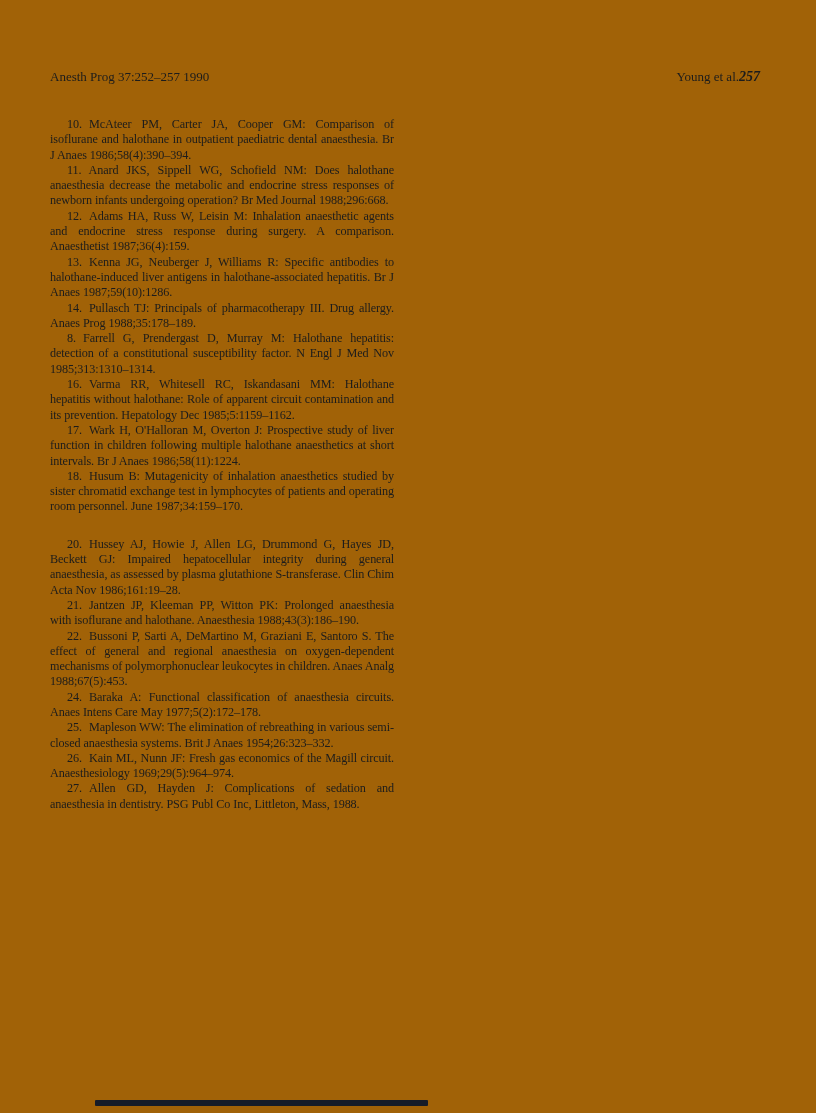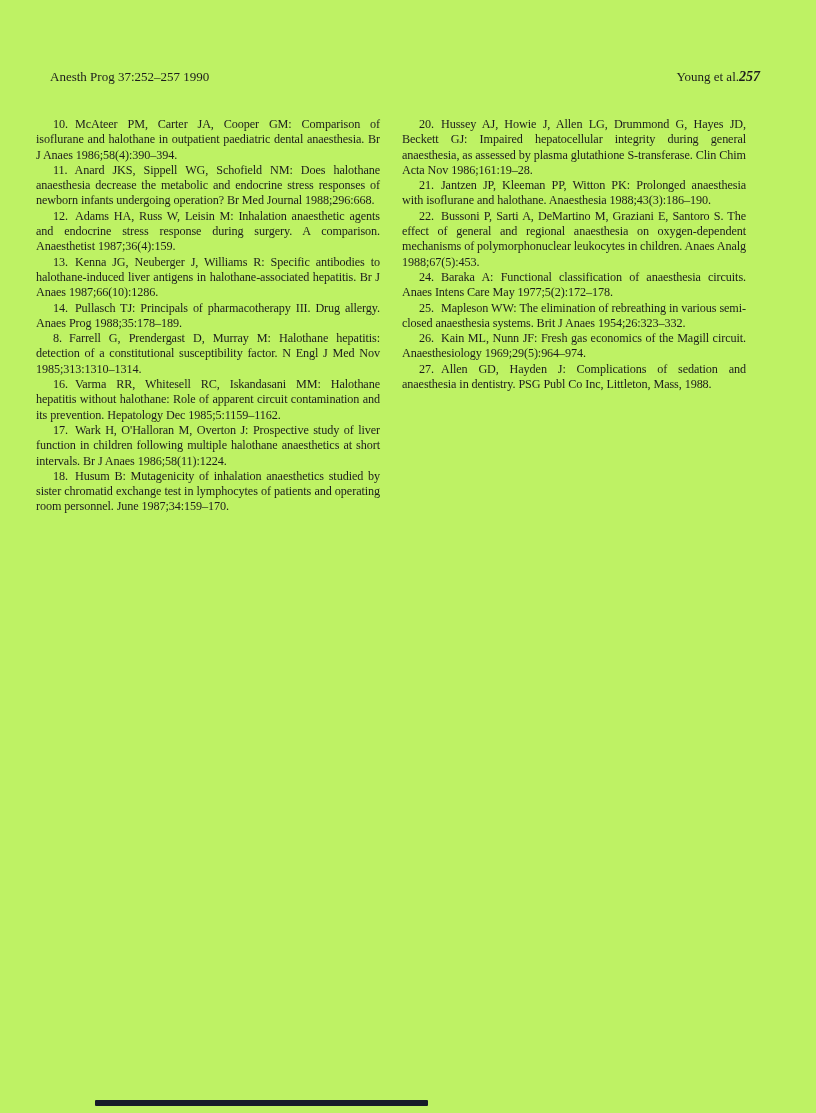--- a/index.html
+++ b/index.html
@@ -9,21 +9,21 @@
     height: 1113px;
     position: relative;
     background: #ffffff;
     font-family: "Liberation Serif", "DejaVu Serif", serif;
     color: #1c1c1c;
     overflow: hidden;
   }
   .page {
     position: absolute;
     inset: 0;
-    background: #bef264;
+    background: #a16207;
   }
   .page-header {
     position: absolute;
     top: 69px;
     left: 50px;
     width: 710px;
     display: flex;
     justify-content: space-between;
     align-items: baseline;
     font-size: 13px;
@@ -33,24 +33,25 @@
     align-items: baseline;
   }
   .page-number {
     font-weight: bold;
     font-size: 14px;
     font-style: italic;
   }
   .columns {
     position: absolute;
     top: 117px;
-    left: 36px;
+    left: 50px;
     width: 710px;
     display: flex;
     gap: 22px;
+    flex-direction: column;
   }
   .column {
     width: 344px;
   }
   .ref {
     margin: 0;
     text-indent: 17px;
     text-align: justify;
     font-size: 12.2px;
     line-height: 15.3px;
@@ -82,21 +83,21 @@
       <span class="page-number">257</span>
     </span>
   </div>
 
   <div class="columns">
 
     <div class="column">
       <p class="ref"><span class="ref-num">10.</span><span>McAteer PM, Carter JA, Cooper GM: Comparison of isoflurane and halothane in outpatient paediatric dental anaesthesia. Br J Anaes 1986;58(4):390–394.</span></p>
       <p class="ref"><span class="ref-num">11.</span><span>Anard JKS, Sippell WG, Schofield NM: Does halothane anaesthesia decrease the metabolic and endocrine stress responses of newborn infants undergoing operation? Br Med Journal 1988;296:668.</span></p>
       <p class="ref"><span class="ref-num">12.</span><span>Adams HA, Russ W, Leisin M: Inhalation anaesthetic agents and endocrine stress response during surgery. A comparison. Anaesthetist 1987;36(4):159.</span></p>
-      <p class="ref"><span class="ref-num">13.</span><span>Kenna JG, Neuberger J, Williams R: Specific antibodies to halothane-induced liver antigens in halothane-associated hepatitis. Br J Anaes 1987;66(10):1286.</span></p>
+      <p class="ref"><span class="ref-num">13.</span><span>Kenna JG, Neuberger J, Williams R: Specific antibodies to halothane-induced liver antigens in halothane-associated hepatitis. Br J Anaes 1987;59(10):1286.</span></p>
       <p class="ref"><span class="ref-num">14.</span><span>Pullasch TJ: Principals of pharmacotherapy III. Drug allergy. Anaes Prog 1988;35:178–189.</span></p>
       <p class="ref"><span class="ref-num">8.</span><span>Farrell G, Prendergast D, Murray M: Halothane hepatitis: detection of a constitutional susceptibility factor. N Engl J Med Nov 1985;313:1310–1314.</span></p>
       <p class="ref"><span class="ref-num">16.</span><span>Varma RR, Whitesell RC, Iskandasani MM: Halothane hepatitis without halothane: Role of apparent circuit contamination and its prevention. Hepatology Dec 1985;5:1159–1162.</span></p>
       <p class="ref"><span class="ref-num">17.</span><span>Wark H, O'Halloran M, Overton J: Prospective study of liver function in children following multiple halothane anaesthetics at short intervals. Br J Anaes 1986;58(11):1224.</span></p>
       <p class="ref"><span class="ref-num">18.</span><span>Husum B: Mutagenicity of inhalation anaesthetics studied by sister chromatid exchange test in lymphocytes of patients and operating room personnel. June 1987;34:159–170.</span></p>
     </div>
 
     <div class="column">
       <p class="ref"><span class="ref-num">20.</span><span>Hussey AJ, Howie J, Allen LG, Drummond G, Hayes JD, Beckett GJ: Impaired hepatocellular integrity during general anaesthesia, as assessed by plasma glutathione S-transferase. Clin Chim Acta Nov 1986;161:19–28.</span></p>
       <p class="ref"><span class="ref-num">21.</span><span>Jantzen JP, Kleeman PP, Witton PK: Prolonged anaesthesia with isoflurane and halothane. Anaesthesia 1988;43(3):186–190.</span></p>

